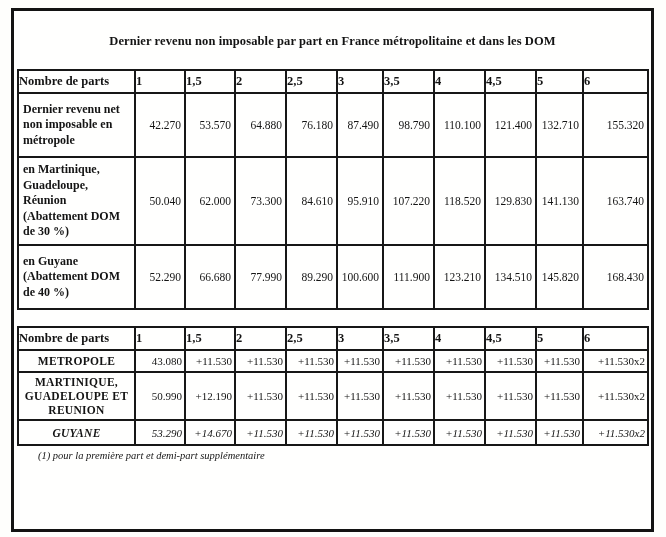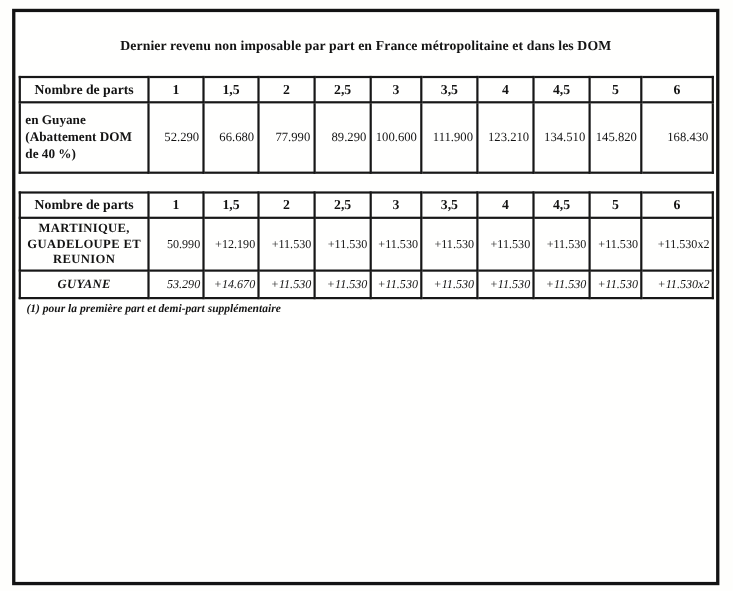--- a/index.html
+++ b/index.html
@@ -41,21 +41,21 @@
   table.t2 { margin-top: 16px; }
   th, td {
     border: 2px solid #171717;
     overflow: hidden;
     vertical-align: middle;
     padding: 0;
   }
   th.corner, th.num {
     font-weight: bold;
     font-size: 12.5px;
-    text-align: center;
+    text-align: left;
     height: 21px;
   }
   
   td.rowlabel {
     font-weight: bold;
     font-size: 12px;
     line-height: 15.5px;
     text-align: left;
     padding: 2px 2px 2px 4px;
   }
@@ -80,24 +80,23 @@
   td.val2 {
     font-size: 11px;
     text-align: right;
     padding-right: 2px;
     white-space: nowrap;
   }
   tr.s1 { height: 22px; }
   tr.s2 { height: 48px; }
   tr.s3 { height: 25px; font-style: italic; }
   .footnote {
-    margin: 4px 0 0 10px;
+    margin: 4px 0 0 24px;
     font-style: italic;
     font-size: 10.5px;
-    font-weight: bold;
   }
 </style>
 </head>
 <body>
 
 <div class="page">
   <div class="frame">
 
     <div class="doc-title">Dernier revenu non imposable par part en France métropolitaine et dans les DOM</div>
 
@@ -122,20 +121,46 @@
         <th class="num">1,5</th>
         <th class="num">2</th>
         <th class="num">2,5</th>
         <th class="num">3</th>
         <th class="num">3,5</th>
         <th class="num">4</th>
         <th class="num">4,5</th>
         <th class="num">5</th>
         <th class="num">6</th>
       </tr>
+      <tr class="r1">
+        <td class="rowlabel">Dernier revenu net non imposable en métropole</td>
+        <td class="val">42.270</td>
+        <td class="val">53.570</td>
+        <td class="val">64.880</td>
+        <td class="val">76.180</td>
+        <td class="val">87.490</td>
+        <td class="val">98.790</td>
+        <td class="val">110.100</td>
+        <td class="val">121.400</td>
+        <td class="val">132.710</td>
+        <td class="val">155.320</td>
+      </tr>
+      <tr class="r2">
+        <td class="rowlabel">en Martinique, Guadeloupe, Réunion (Abattement DOM de 30 %)</td>
+        <td class="val">50.040</td>
+        <td class="val">62.000</td>
+        <td class="val">73.300</td>
+        <td class="val">84.610</td>
+        <td class="val">95.910</td>
+        <td class="val">107.220</td>
+        <td class="val">118.520</td>
+        <td class="val">129.830</td>
+        <td class="val">141.130</td>
+        <td class="val">163.740</td>
+      </tr>
       <tr class="r3">
         <td class="rowlabel">en Guyane (Abattement DOM de 40 %)</td>
         <td class="val">52.290</td>
         <td class="val">66.680</td>
         <td class="val">77.990</td>
         <td class="val">89.290</td>
         <td class="val">100.600</td>
         <td class="val">111.900</td>
         <td class="val">123.210</td>
         <td class="val">134.510</td>
@@ -167,20 +192,33 @@
         <th class="num">1,5</th>
         <th class="num">2</th>
         <th class="num">2,5</th>
         <th class="num">3</th>
         <th class="num">3,5</th>
         <th class="num">4</th>
         <th class="num">4,5</th>
         <th class="num">5</th>
         <th class="num">6</th>
       </tr>
+      <tr class="s1">
+        <td class="rowlabel2">METROPOLE</td>
+        <td class="val2">43.080</td>
+        <td class="val2">+11.530</td>
+        <td class="val2">+11.530</td>
+        <td class="val2">+11.530</td>
+        <td class="val2">+11.530</td>
+        <td class="val2">+11.530</td>
+        <td class="val2">+11.530</td>
+        <td class="val2">+11.530</td>
+        <td class="val2">+11.530</td>
+        <td class="val2">+11.530x2</td>
+      </tr>
       <tr class="s2">
         <td class="rowlabel2">MARTINIQUE, GUADELOUPE ET REUNION</td>
         <td class="val2">50.990</td>
         <td class="val2">+12.190</td>
         <td class="val2">+11.530</td>
         <td class="val2">+11.530</td>
         <td class="val2">+11.530</td>
         <td class="val2">+11.530</td>
         <td class="val2">+11.530</td>
         <td class="val2">+11.530</td>

